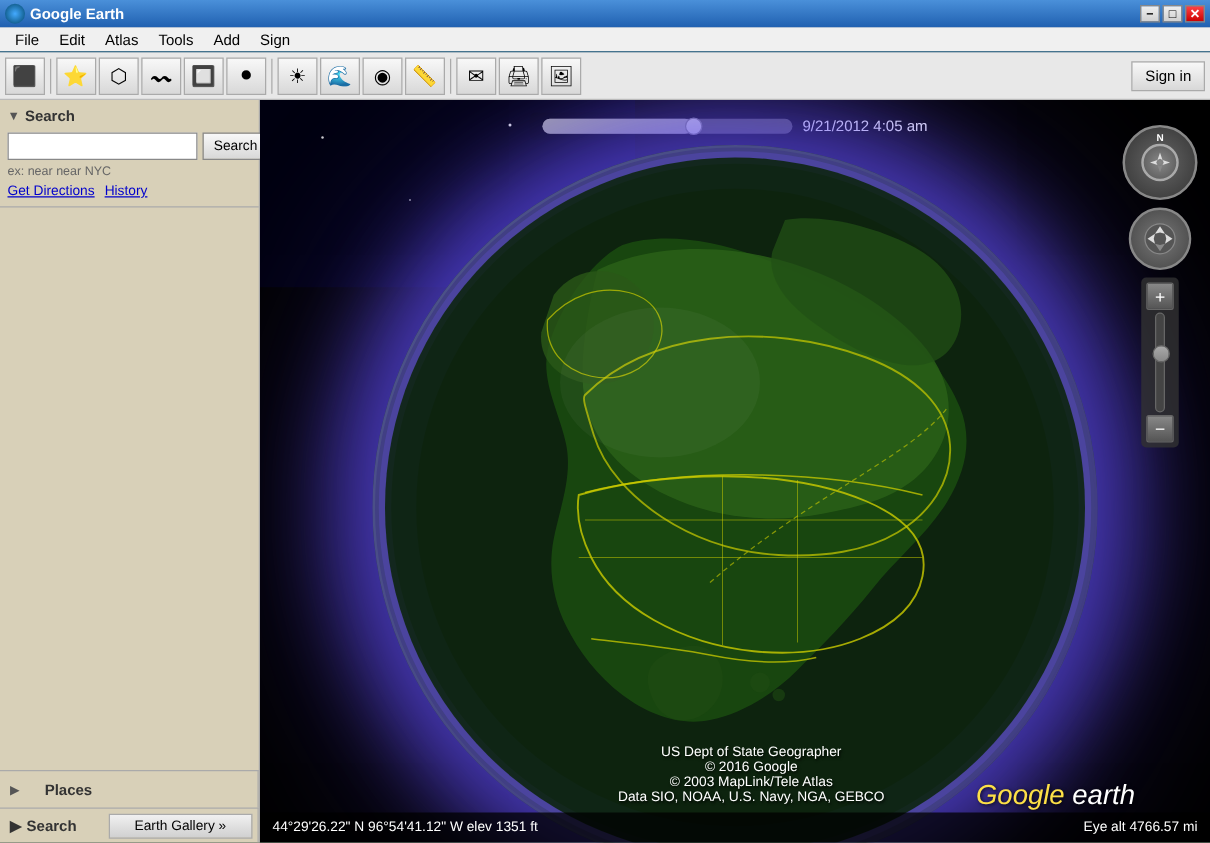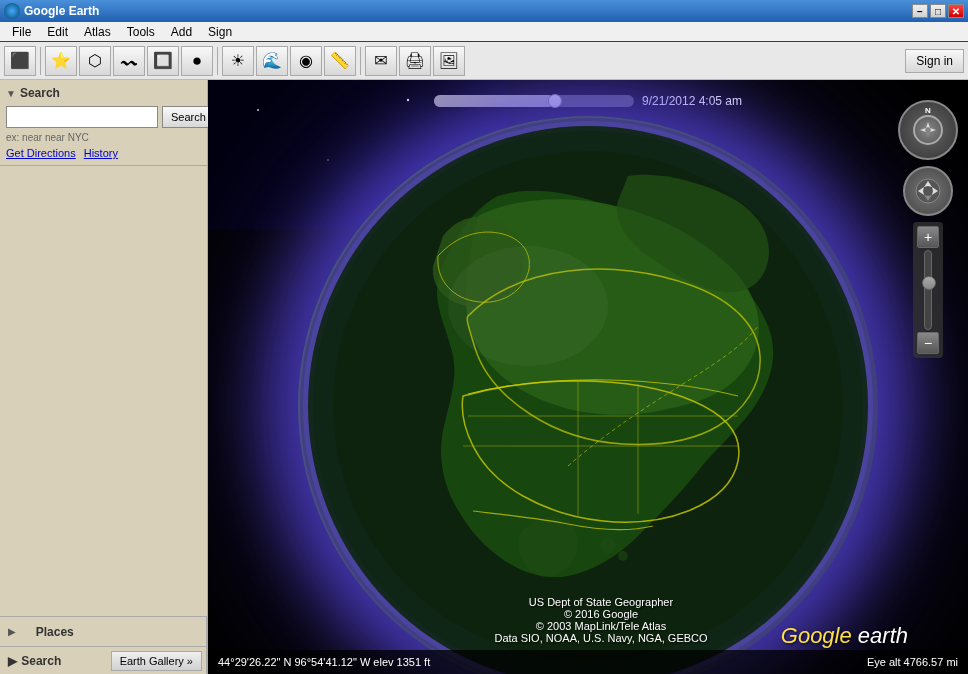--- a/index.html
+++ b/index.html
@@ -349,21 +349,21 @@
       align-items: center;
       gap: 4px;
       font-weight: bold;
       color: #333;
       padding: 0 8px;
       flex: 1;
     }
     .earth-gallery-btn {
       background: linear-gradient(to bottom, #f0f0f0, #d0d0d0);
       border: 1px solid #aaa;
-      padding: 3px 8px;
+      padding: 3px 20px;
       cursor: pointer;
       font-size: 11px;
       display: flex; align-items: center; gap: 2px;
       margin-right: 4px;
     }
 
     
     #stars {
       position: absolute;
       top: 0; left: 0; right: 0; bottom: 0;

